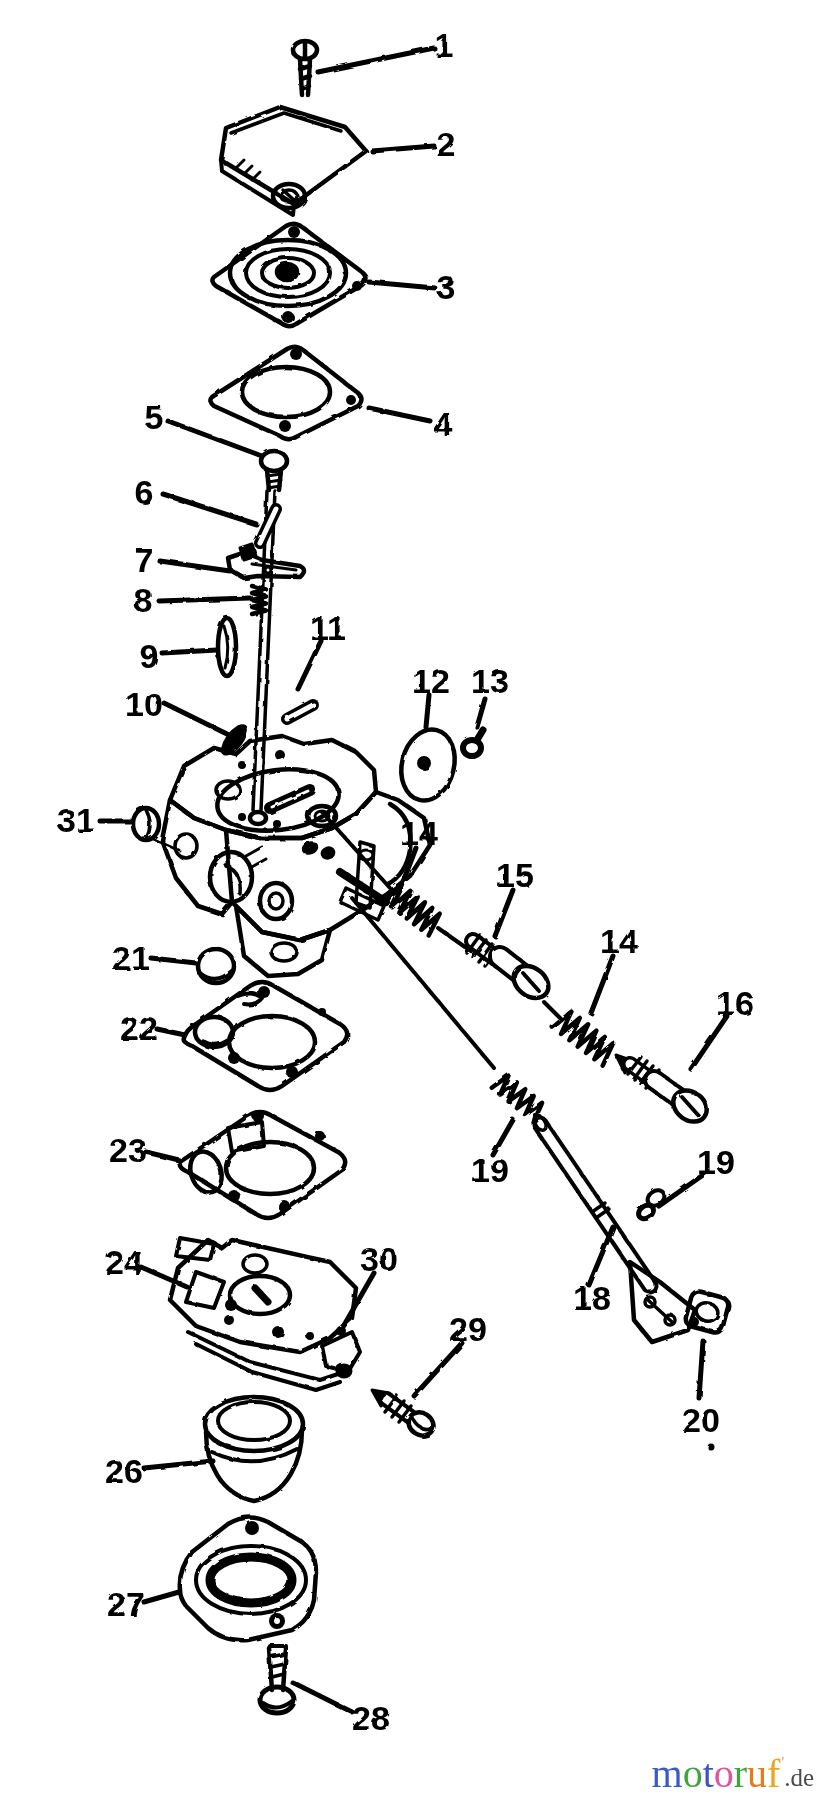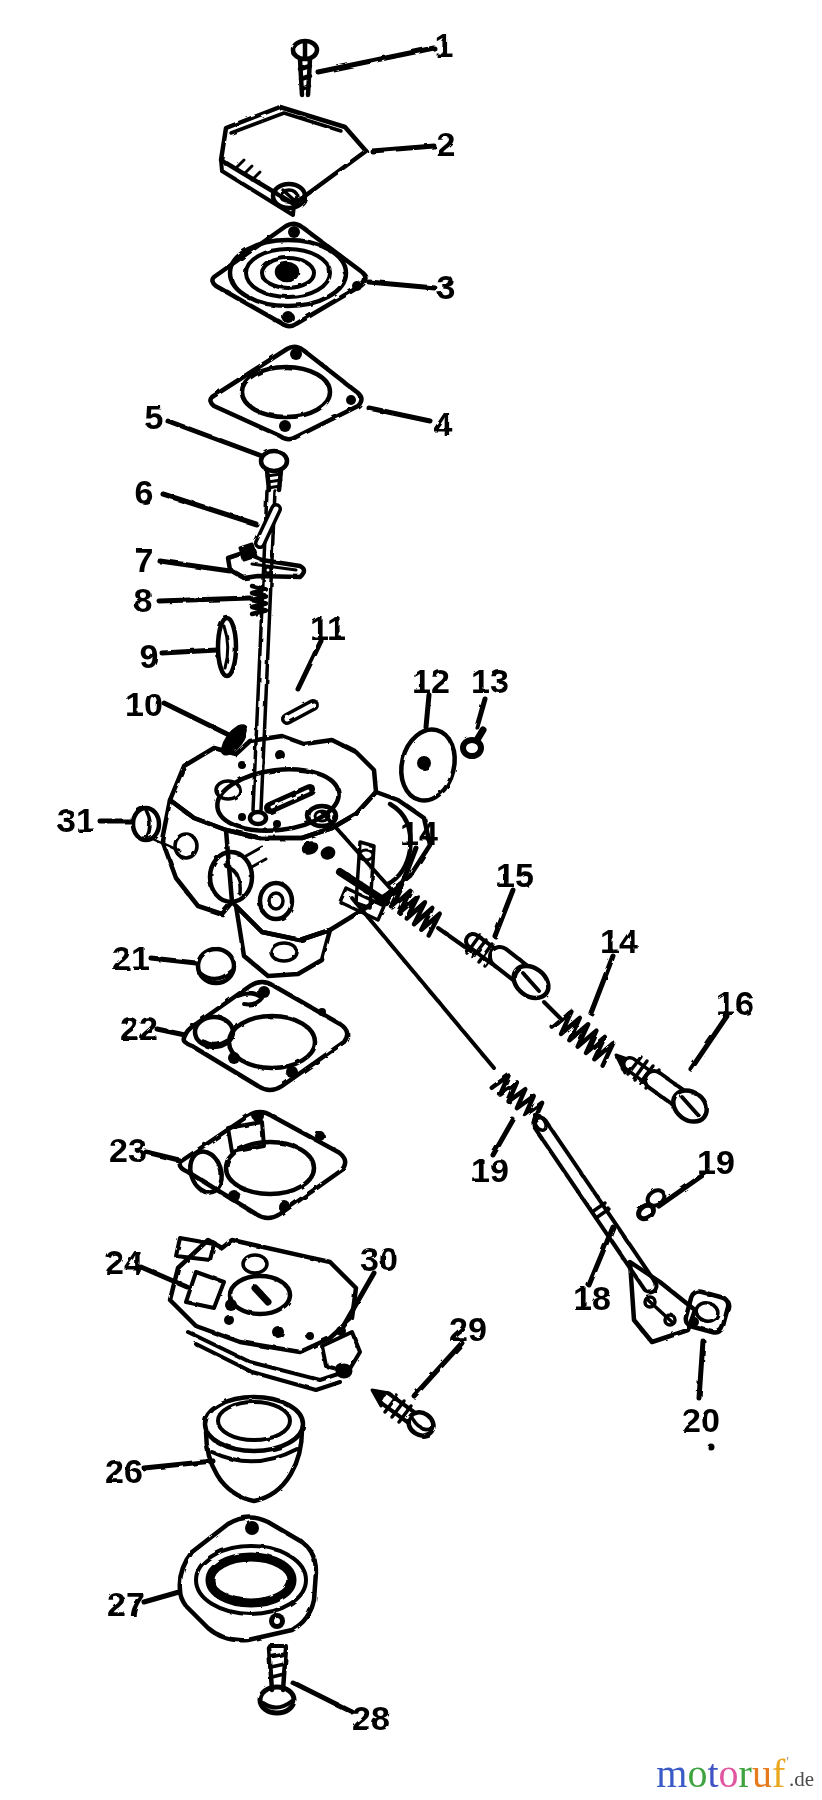--- a/index.html
+++ b/index.html
@@ -3,21 +3,21 @@
 <meta charset="utf-8">
 <style>
   html,body{margin:0;padding:0;background:#fff;}
   #page{position:relative;width:822px;height:1800px;background:#ffffff;overflow:hidden;
         font-family:"Liberation Sans",sans-serif;}
   svg text{font-family:"Liberation Sans",sans-serif;font-weight:bold;}
   .watermark{position:absolute;right:8px;bottom:6px;font-family:"Liberation Serif",serif;
              font-size:40px;line-height:1;letter-spacing:0px;user-select:none;}
   .watermark .wm-letter{font-weight:normal;}
   .watermark .wm-tick{font-size:15px;color:#9a9a9a;vertical-align:20px;margin-left:1px;}
-  .watermark .wm-suffix{font-size:21px;vertical-align:1px;}
+  .watermark .wm-suffix{font-size:25px;vertical-align:1px;}
 </style>
 </head>
 <body>
 
 <div id="page">
 
 <svg id="diagram-svg" width="822" height="1800" viewBox="0 0 822 1800" xmlns="http://www.w3.org/2000/svg">
   <defs>
     <filter id="rough" x="-2%" y="-2%" width="104%" height="104%">
       <feTurbulence type="fractalNoise" baseFrequency="0.09" numOctaves="2" seed="7" result="n"></feTurbulence>

